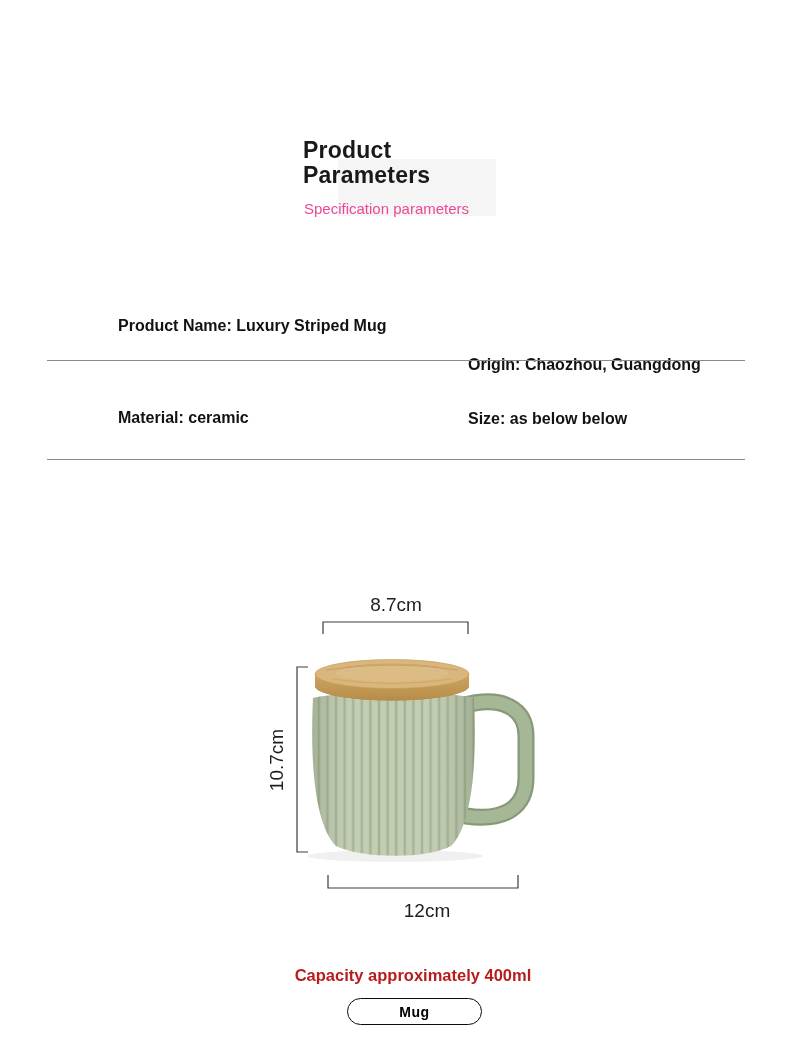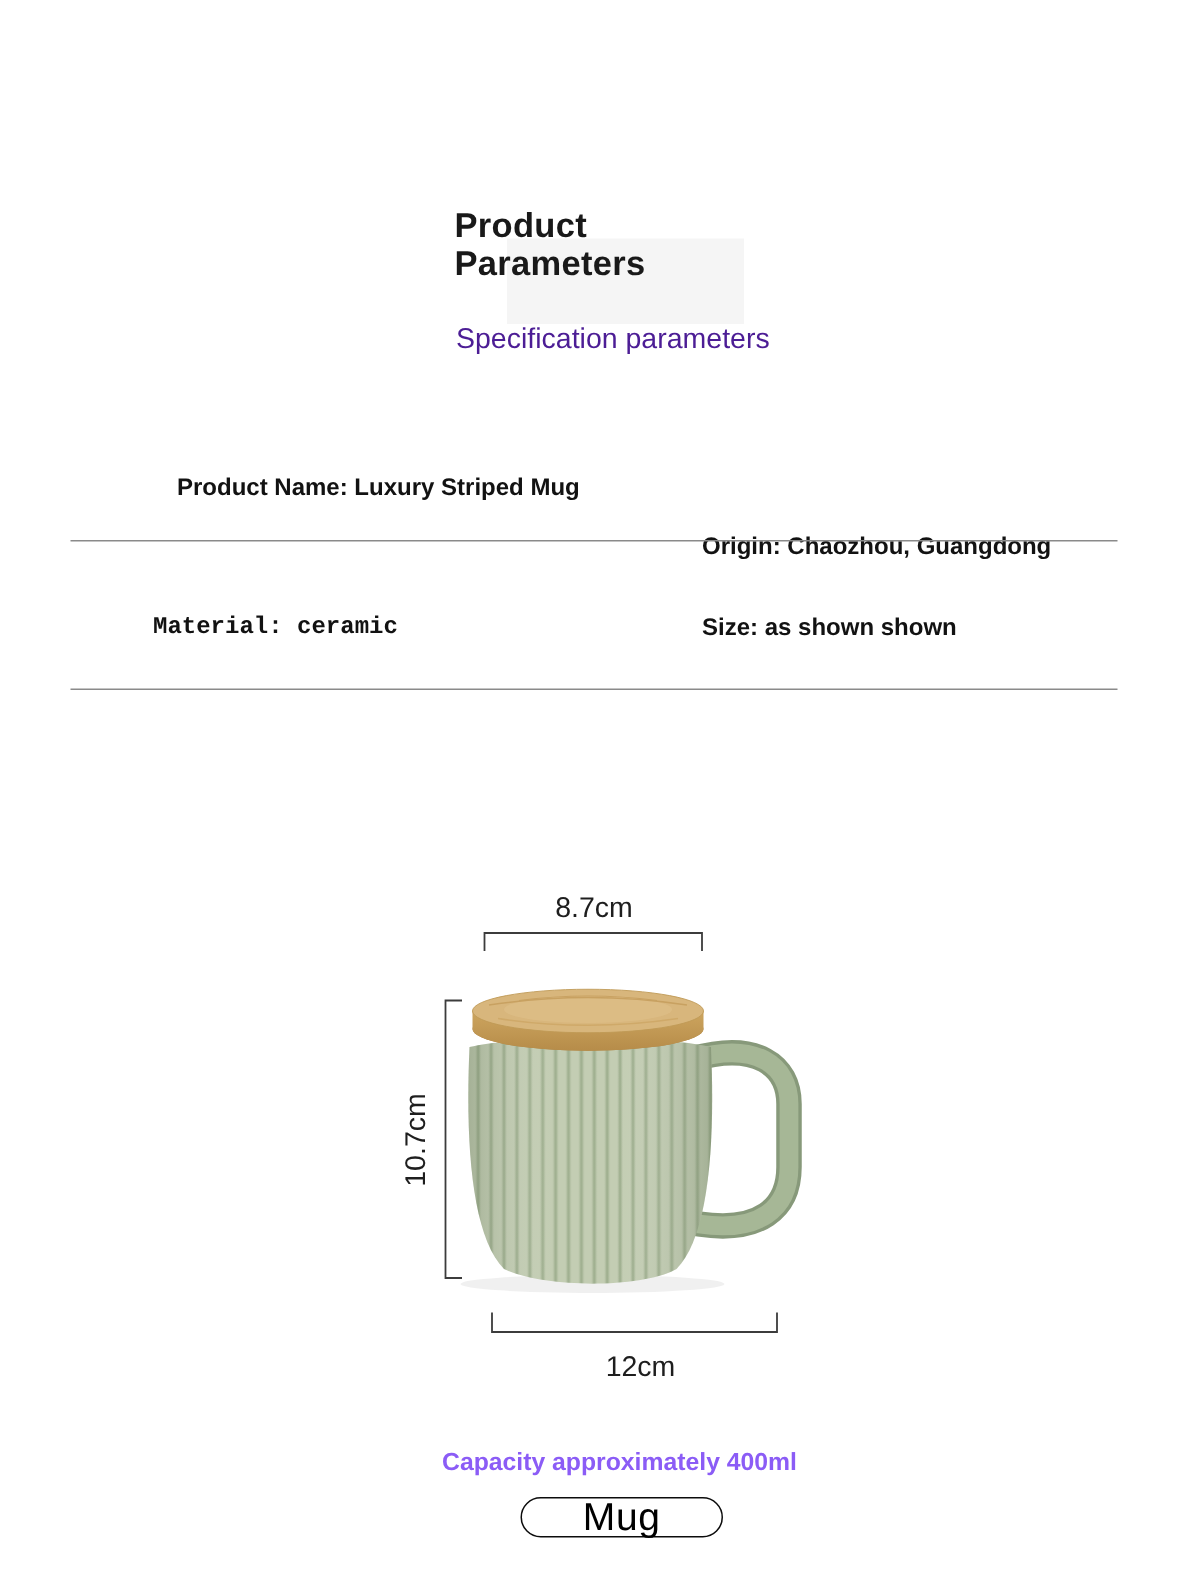--- a/index.html
+++ b/index.html
@@ -23,35 +23,35 @@
     left: 303px; top: 138px;
     width: 160px;
     font-size: 23px;
     font-weight: bold;
     line-height: 25px;
     color: #191919;
     letter-spacing: 0.2px;
   }
   .subtitle {
     position: absolute;
-    left: 304px; top: 216px;
-    font-size: 19px;
-    color: #4c1d95;
+    left: 304px; top: 200px;
+    font-size: 15px;
+    color: #ec4899;
     white-space: nowrap;
   }
   .spec {
     position: absolute;
     font-size: 16px;
     font-weight: bold;
     color: #121212;
     white-space: nowrap;
   }
   .r1l { left: 118px; top: 317px; }
   .r1r { left: 468px; top: 320px; margin-top: 36px; }
-  .r2l { left: 102px; top: 409px; font-family: Liberation Mono, monospace; }
+  .r2l { left: 118px; top: 409px; }
   .r2r { left: 468px; top: 410px; }
   .divider {
     position: absolute;
     left: 47px;
     width: 698px;
     height: 1px;
     background: #8a8a8a;
   }
   .d1 { top: 360px; }
   .d2 { top: 459px; }
@@ -64,57 +64,57 @@
     font-family: "Liberation Sans", sans-serif;
     font-size: 19px;
     fill: #1e1e1e;
   }
   .capacity {
     position: absolute;
     left: 413px; top: 966px;
     transform: translateX(-50%);
     font-size: 16.5px;
     font-weight: bold;
-    color: #8b5cf6;
+    color: #b91c1c;
     white-space: nowrap;
   }
   .mug-tag {
     position: absolute;
     left: 347px; top: 998px;
     width: 135px; height: 27px;
     border: 1.5px solid #0c0c0c;
     border-radius: 14px;
     background: #ffffff;
     display: flex;
     align-items: center;
     justify-content: center;
   }
   .mug-tag span {
-    font-size: 26px;
-    font-weight: normal;
+    font-size: 14px;
+    font-weight: bold;
     color: #000000;
     letter-spacing: 0.5px;
     text-align: right;
   }
 </style>
 </head>
 <body>
 
 <div class="canvas">
 
   <div class="title-bg"></div>
   <div class="title">Product Parameters</div>
   <div class="subtitle">Specification parameters</div>
 
   <div class="spec r1l">Product Name: Luxury Striped Mug</div>
   <div class="spec r1r">Origin: Chaozhou, Guangdong</div>
   <div class="divider d1"></div>
 
   <div class="spec r2l">Material: ceramic</div>
-  <div class="spec r2r">Size: as shown shown</div>
+  <div class="spec r2r">Size: as below below</div>
   <div class="divider d2"></div>
 
   <svg class="mug-svg" viewBox="0 0 300 340">
     <defs>
       <linearGradient id="ribGrad" x1="0" y1="0" x2="1" y2="0">
         <stop offset="0" stop-color="#9aab8a"></stop>
         <stop offset="0.22" stop-color="#c3cdb3"></stop>
         <stop offset="0.78" stop-color="#c3cdb3"></stop>
         <stop offset="1" stop-color="#9aab8a"></stop>
       </linearGradient>

